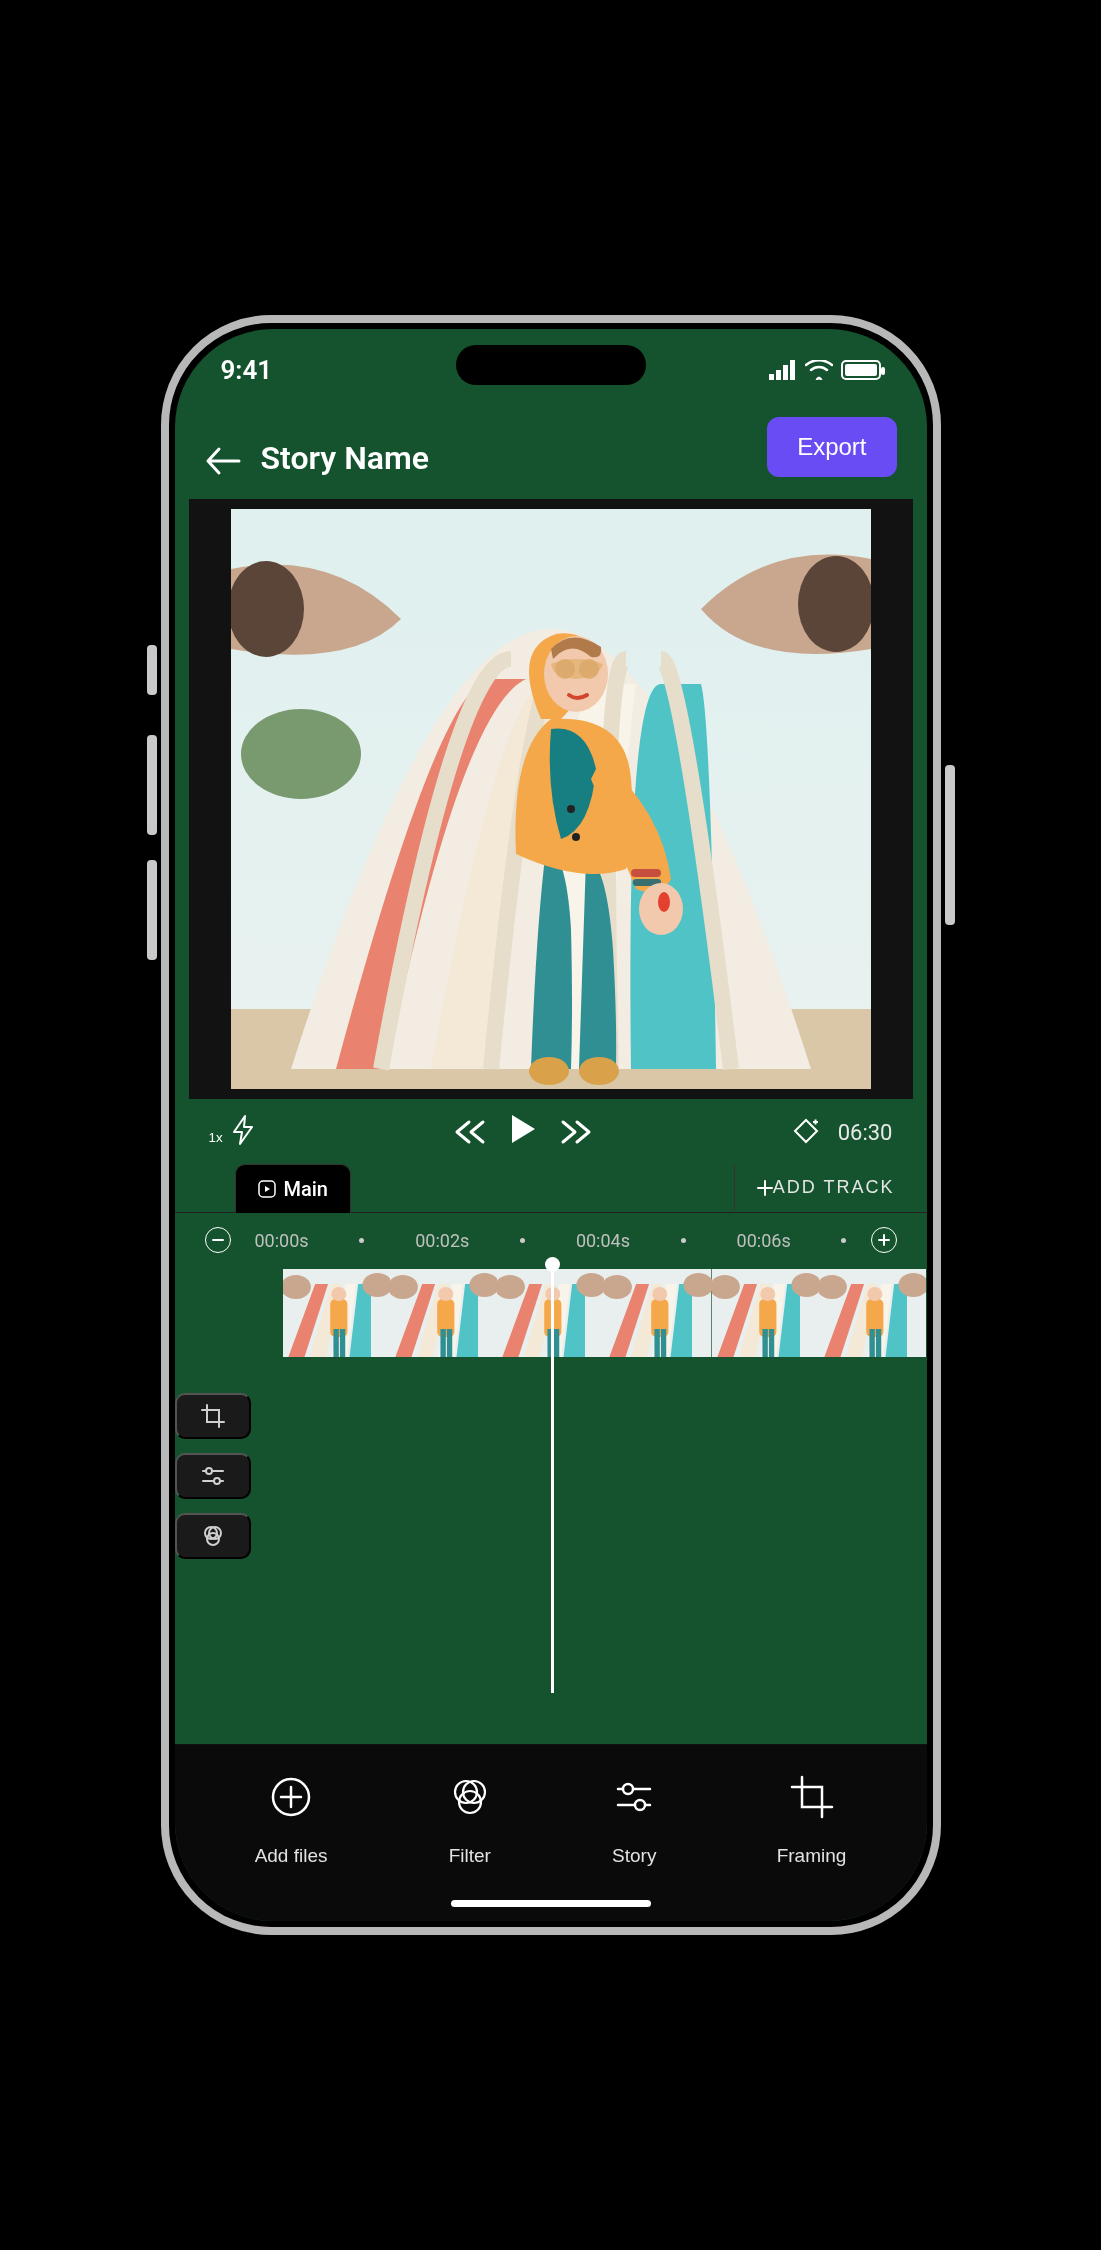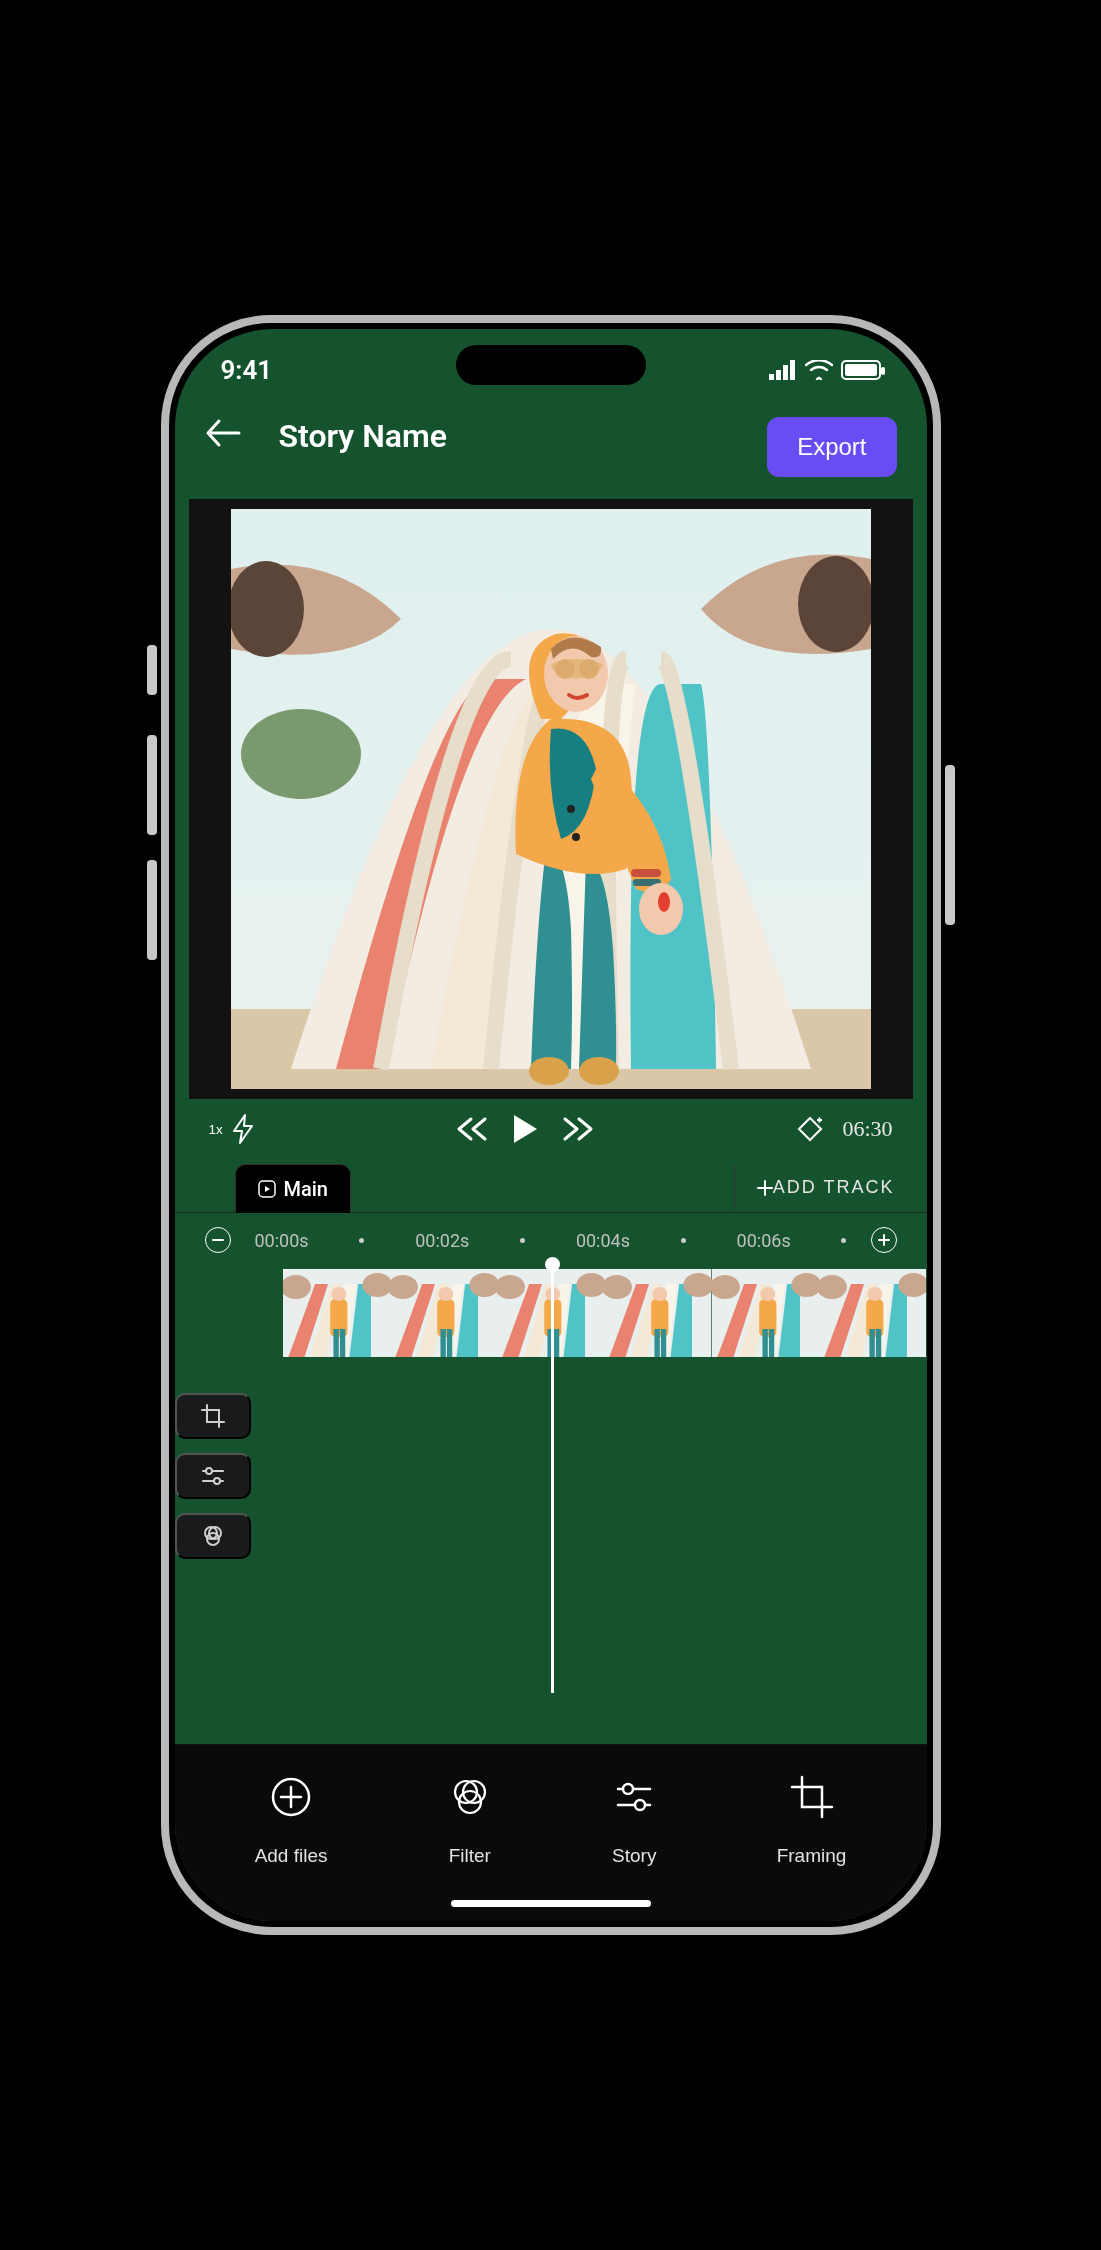--- a/index.html
+++ b/index.html
@@ -29,30 +29,30 @@
   .screen{position:absolute;inset:6px;background:#14532d;border-radius:98px;overflow:hidden;color:#fff;display:flex;flex-direction:column;}
 
   
   .status{height:70px;display:flex;align-items:center;justify-content:space-between;padding:12px 46px 0;font-size:26px;font-weight:600;}
   .status .right{display:flex;align-items:center;gap:8px;}
   .bat{width:40px;height:20px;border:2px solid #fff;border-radius:5px;position:relative;}
   .bat::after{content:"";position:absolute;right:-6px;top:5px;width:4px;height:8px;background:#fff;border-radius:2px;}
   .bat-fill{position:absolute;inset:2px;background:#fff;border-radius:2px;}
 
   
-  .header{display:flex;align-items:flex-start;padding:18px 30px 22px;gap:38px;}
+  .header{display:flex;align-items:flex-end;padding:18px 30px 22px;gap:20px;}
   .header .title{font-size:32px;font-weight:600;flex:1;}
   .export-btn{background:#6a4cf4;color:#fff;border:none;border-radius:12px;padding:16px 30px;font-size:24px;font-weight:500;}
 
   
   .preview{margin:0 14px;background:#121212;height:600px;display:flex;align-items:center;justify-content:center;}
   .preview-img{width:640px;height:580px;}
 
   
-  .playbar{display:flex;align-items:center;padding:14px 34px;gap:8px;font-size:22px;}
+  .playbar{display:flex;align-items:flex-end;padding:14px 34px;gap:8px;font-size:22px;}
   .spacer{flex:1;}
   .pb-btn{background:none;border:none;color:#fff;display:flex;align-items:center;justify-content:center;}
 
   
   .tabrow{display:flex;align-items:center;border-bottom:1px solid #222;padding:0 14px 0 60px;margin-top:4px;}
   .tab{display:flex;align-items:center;gap:8px;border:1px solid #333;border-bottom:none;border-top-left-radius:10px;border-top-right-radius:10px;padding:12px 22px;font-size:20px;font-weight:500;background:#000;position:relative;top:1px;}
   .tabrow .flex{flex:1;}
   .addtrack{display:flex;align-items:center;font-size:18px;letter-spacing:2px;font-weight:400;color:#e6e6e6;border-left:1px solid #333;padding:12px 18px 12px 22px;}
 
   
@@ -214,21 +214,21 @@
               <path d="M4 3 L16 13 L4 23 M18 3 L30 13 L18 23" stroke="#fff" stroke-width="3" fill="none" stroke-linejoin="round" stroke-linecap="round"></path>
             </svg>
     </button>
     <div class="spacer"></div>
     <button class="pb-btn">
       <svg width="28" height="28" viewBox="0 0 28 28">
               <path d="M14 3 L25 14 L14 25 L3 14 Z" stroke="#fff" stroke-width="2" fill="none"></path>
               <path d="M21 5 h5 M23.5 2.5 v5" stroke="#fff" stroke-width="2"></path>
             </svg>
     </button>
-    <span style="margin-left:10px;color:#e8e8e8;font-family:Liberation Serif, serif;">06:30</span>
+    <span style="margin-left:10px;color:#e8e8e8;">06:30</span>
   </div>
 
   <div class="tabrow">
     <div class="tab">
       <svg width="18" height="18" viewBox="0 0 18 18">
               <rect x="1" y="1" width="16" height="16" rx="4" stroke="#fff" stroke-width="1.5" fill="none"></rect>
               <path d="M7 6 L12 9 L7 12 Z" fill="#fff"></path>
             </svg>
       <span>Main</span>
     </div>

